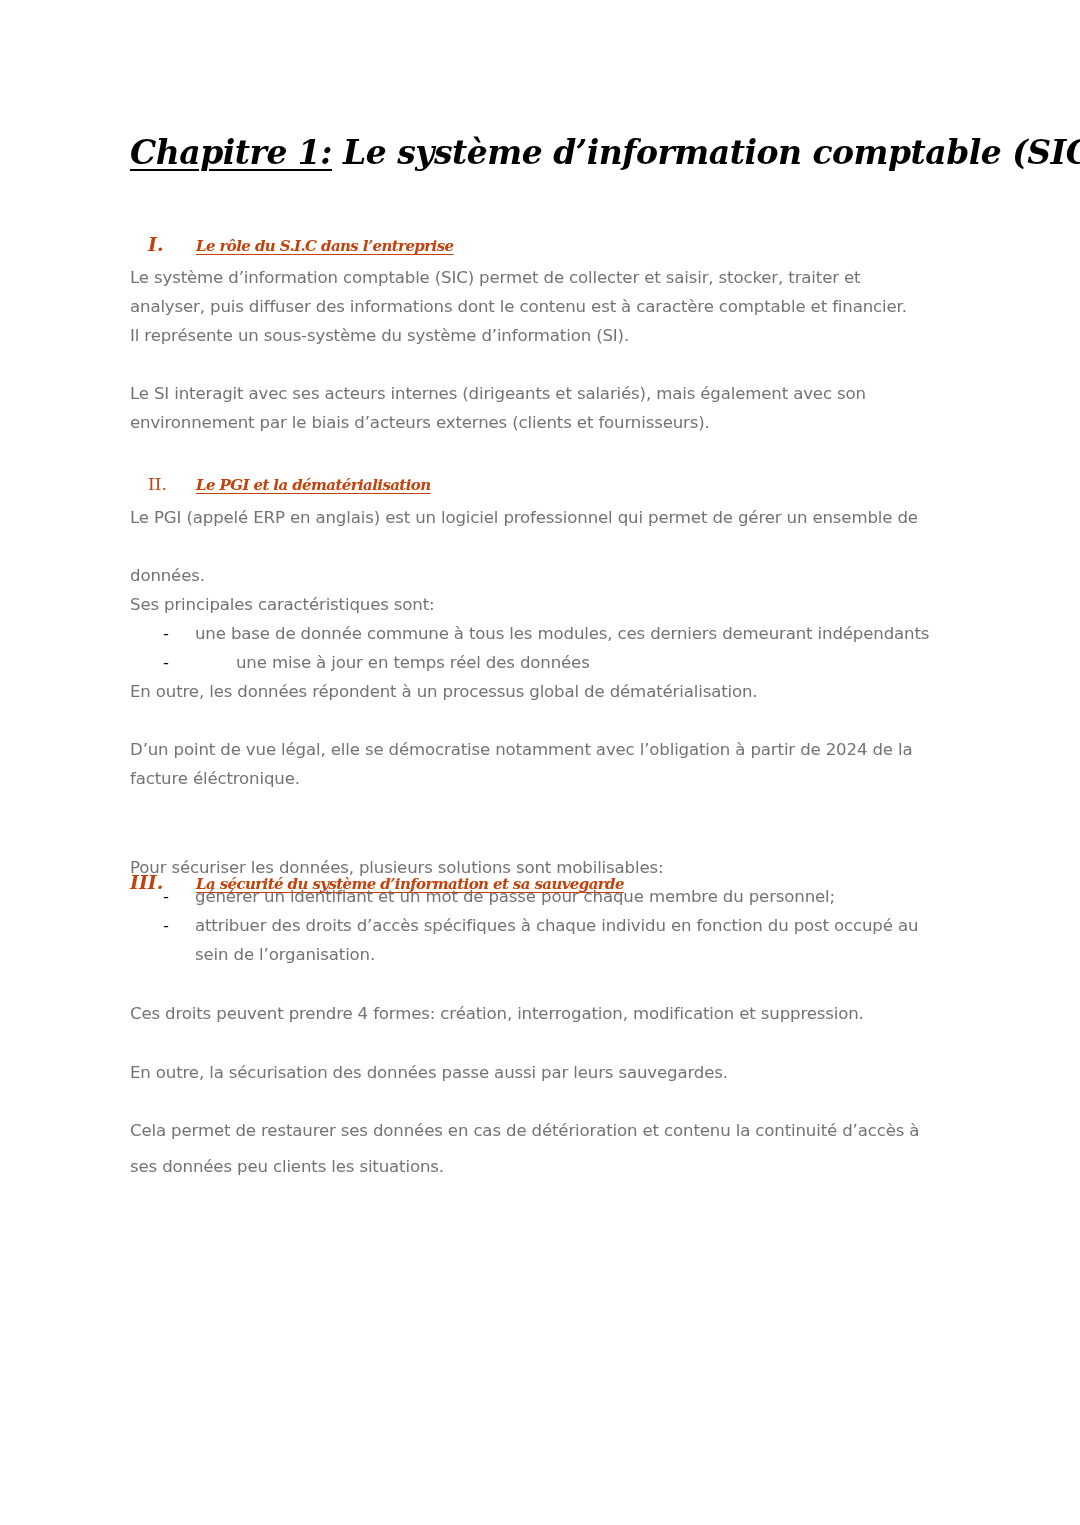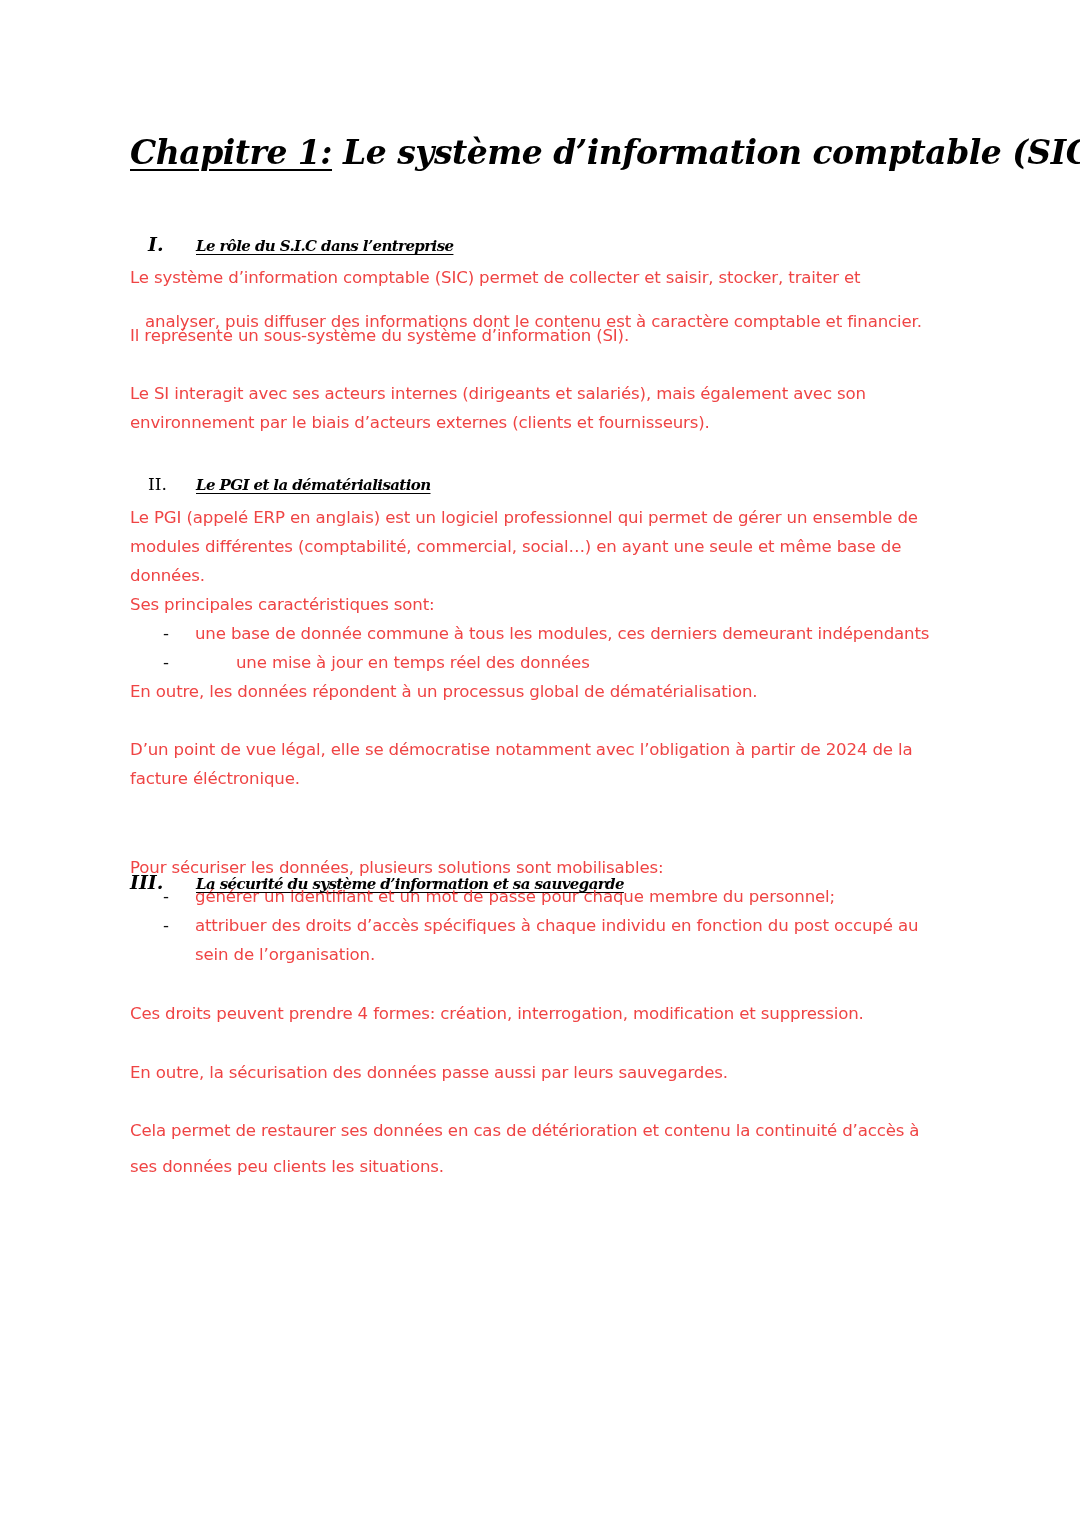--- a/index.html
+++ b/index.html
@@ -6,60 +6,59 @@
   body { width: 1080px; height: 1525px; position: relative; overflow: hidden; color: #111; }
   .page { position: absolute; left: 0; top: 0; width: 1080px; height: 1525px; }
   .title {
     position: absolute; left: 130px; top: 133px;
     font-family: "DejaVu Serif", serif; font-style: italic; font-weight: bold;
     font-size: 33px; letter-spacing: -0.5px; white-space: nowrap; color: #000;
   }
   .title .chap { text-decoration: underline; text-underline-offset: 5px; text-decoration-thickness: 2px; }
   .sec {
     position: absolute; left: 130px; white-space: nowrap;
-    font-family: "DejaVu Serif", serif; color: #000000;
+    font-family: "DejaVu Serif", serif; color: #c2410c;
   }
   .sec .num { display: inline-block; width: 66px; font-style: italic; font-weight: bold; font-size: 19px; }
   .sec .num.plain { font-style: normal; font-weight: normal; font-size: 17px; }
   .sec .htitle {
     font-style: italic; font-weight: bold; font-size: 15px; letter-spacing: -0.6px;
     text-decoration: underline; text-underline-offset: 3px;
   }
   .line {
     position: absolute; left: 130px; white-space: nowrap;
-    font-family: "DejaVu Sans", sans-serif; font-size: 16.6px; color: #ef4444;
+    font-family: "DejaVu Sans", sans-serif; font-size: 16.6px; color: #737373;
     letter-spacing: -0.15px;
   }
   .bullet { position: absolute; left: 163px; font-family: "DejaVu Sans", sans-serif; font-size: 16.6px; }
   .indent { left: 195px; }
 </style>
 </head>
 <body>
 
 <div class="page">
 
   <div class="title">
     <span class="chap">Chapitre 1:</span>
     <span>Le système d’information comptable (SIC)</span>
   </div>
 
   <div class="sec" style="top:233px;">
     <span class="num" style="padding-left:18px;width:48px;">I.</span><span class="htitle">Le rôle du S.I.C dans l’entreprise</span>
   </div>
   <div class="line" style="top:268px;">Le système d’information comptable (SIC) permet de collecter et saisir, stocker, traiter et</div>
-  <div class="line" style="top:312px;margin-left:15px;">analyser, puis diffuser des informations dont le contenu est à caractère comptable et financier.</div>
+  <div class="line" style="top:297px;">analyser, puis diffuser des informations dont le contenu est à caractère comptable et financier.</div>
   <div class="line" style="top:326px;">Il représente un sous-système du système d’information (SI).</div>
   <div class="line" style="top:384px;">Le SI interagit avec ses acteurs internes (dirigeants et salariés), mais également avec son</div>
   <div class="line" style="top:413px;">environnement par le biais d’acteurs externes (clients et fournisseurs).</div>
 
   <div class="sec" style="top:474px;">
     <span class="num plain" style="padding-left:18px;width:48px;">II.</span><span class="htitle">Le PGI et la dématérialisation</span>
   </div>
   <div class="line" style="top:508px;">Le PGI (appelé ERP en anglais) est un logiciel professionnel qui permet de gérer un ensemble de</div>
-  <div class="line" style="top:537px;">modules différentes (comptabilité, commercial, social…) en ayant une seule et même base de</div>
   <div class="line" style="top:566px;">données.</div>
   <div class="line" style="top:595px;">Ses principales caractéristiques sont:</div>
   <div class="bullet" style="top:624px;">-</div>
   <div class="line indent" style="top:624px;">une base de donnée commune à tous les modules, ces derniers demeurant indépendants</div>
   <div class="bullet" style="top:653px;">-</div>
   <div class="line indent" style="top:653px;margin-left:41px;">une mise à jour en temps réel des données</div>
   <div class="line" style="top:682px;">En outre, les données répondent à un processus global de dématérialisation.</div>
   <div class="line" style="top:740px;">D’un point de vue légal, elle se démocratise notamment avec l’obligation à partir de 2024 de la</div>
   <div class="line" style="top:769px;">facture éléctronique.</div>
 

